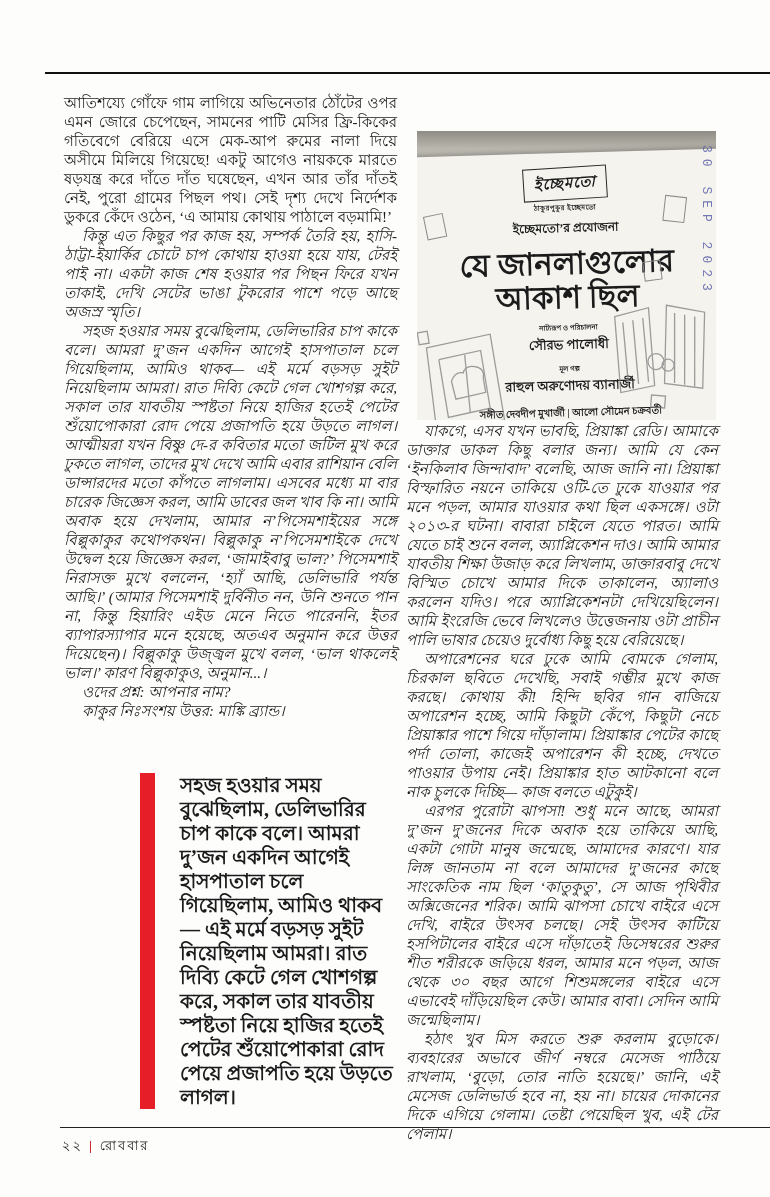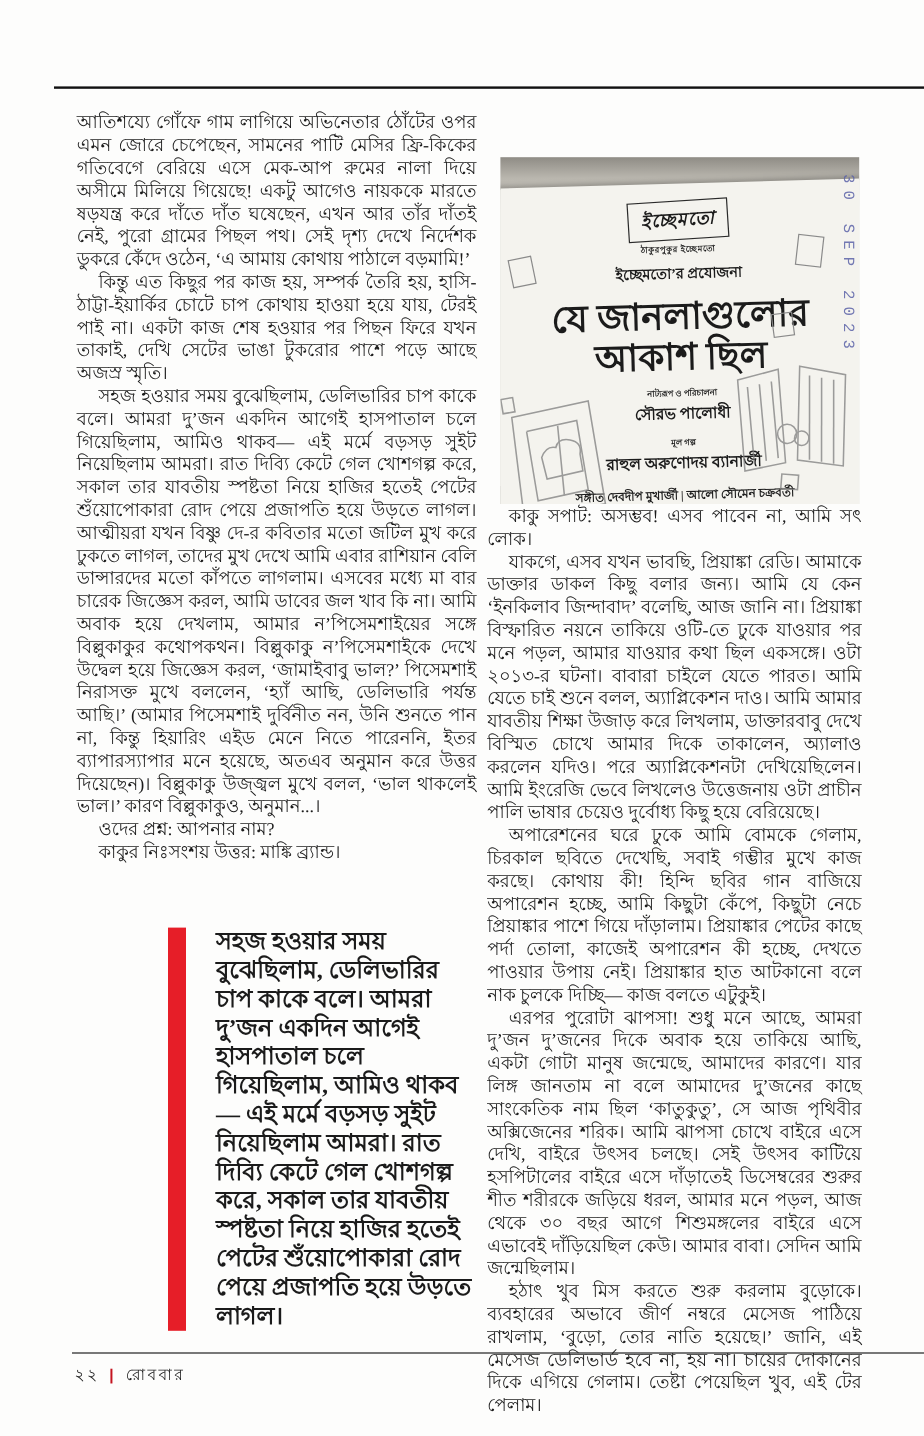--- a/index.html
+++ b/index.html
@@ -10,21 +10,21 @@
   }
   .rule{position:absolute;background:#111;}
   #top-rule{left:45px;top:72px;width:725px;height:2px;}
   #footer-rule{left:60px;top:1127px;width:710px;height:1px;background:#222;}
 
   
   .col{position:absolute;text-align:justify;font-size:15px;line-height:19px;}
   #left-col{left:64px;top:94px;width:333px;}
   #right-col{left:406px;top:422px;width:312px;}
   .col p{margin:0;}
-  .col p.indent{text-indent:18px;}
+  .col p.indent{text-indent:18px;font-style:italic;}
 
   
   #pull-quote{position:absolute;left:140px;top:773px;width:258px;display:flex;}
   #pq-bar{width:15px;background:#e61e28;flex:0 0 15px;}
   #pq-text{margin-left:25px;font-size:20px;line-height:24px;font-weight:bold;text-align:left;}
 
   
   #poster{position:absolute;left:417px;top:131px;width:299px;height:289px;
           background:linear-gradient(180deg,#8f8c85 0%,#b9b6ae 6%,#d8d5cd 16%,#dcd9d1 100%);
           overflow:hidden;}
@@ -43,21 +43,21 @@
   #poster-credit3{font-size:10px;font-weight:bold;margin-top:8px;}
   #poster-stamp{position:absolute;right:2px;top:14px;color:#5c63a8;
           font-family:"Liberation Mono","DejaVu Sans Mono",monospace;
           font-size:13px;letter-spacing:6px;writing-mode:vertical-rl;opacity:.85;}
   .sketch{position:absolute;opacity:.75;}
   #sketch-left{left:2px;bottom:2px;}
   #sketch-right{right:10px;bottom:20px;}
   .float-sq{position:absolute;border:1px solid #8a8a8a;background:transparent;}
 
   
-  #footer{position:absolute;left:62px;top:1136px;font-size:13px;letter-spacing:2px;font-family:Liberation Mono, monospace;}
+  #footer{position:absolute;left:62px;top:1136px;font-size:13px;letter-spacing:2px;}
   #footer .sep{color:#c41420;padding:0 6px;font-weight:bold;}
 </style>
 </head>
 <body>
 
 <div class="rule" id="top-rule"></div>
 
 <div class="col" id="left-col">
   <p>আতিশয্যে গোঁফে গাম লাগিয়ে অভিনেতার ঠোঁটের ওপর এমন জোরে চেপেছেন, সামনের পাটি মেসির ফ্রি-কিকের গতিবেগে বেরিয়ে এসে মেক-আপ রুমের নালা দিয়ে অসীমে মিলিয়ে গিয়েছে! একটু আগেও নায়ককে মারতে ষড়যন্ত্র করে দাঁতে দাঁত ঘষেছেন, এখন আর তাঁর দাঁতই নেই, পুরো গ্রামের পিছল পথ। সেই দৃশ্য দেখে নির্দেশক ডুকরে কেঁদে ওঠেন, ‘এ আমায় কোথায় পাঠালে বড়মামি!’</p>
   <p class="indent">কিন্তু এত কিছুর পর কাজ হয়, সম্পর্ক তৈরি হয়, হাসি-ঠাট্টা-ইয়ার্কির চোটে চাপ কোথায় হাওয়া হয়ে যায়, টেরই পাই না। একটা কাজ শেষ হওয়ার পর পিছন ফিরে যখন তাকাই, দেখি সেটের ভাঙা টুকরোর পাশে পড়ে আছে অজস্র স্মৃতি।</p>
@@ -121,21 +121,20 @@
       <div class="float-sq" style="left:14px;top:58px;width:18px;height:22px;transform:rotate(-10deg);"></div>
       <div class="float-sq" style="right:34px;top:46px;width:20px;height:24px;transform:rotate(8deg);"></div>
       <div class="float-sq" style="right:60px;top:110px;width:16px;height:18px;transform:rotate(-6deg);"></div>
     </div>
   </div>
 
   <div id="poster-stamp">30 SEP 2023</div>
 </div>
 
 <div class="col" id="right-col">
-  <p class="indent">কাকু সপাট: অসম্ভব! এসব পাবেন না, আমি সৎ লোক।</p>
   <p class="indent">যাকগে, এসব যখন ভাবছি, প্রিয়াঙ্কা রেডি। আমাকে ডাক্তার ডাকল কিছু বলার জন্য। আমি যে কেন ‘ইনকিলাব জিন্দাবাদ’ বলেছি, আজ জানি না। প্রিয়াঙ্কা বিস্ফারিত নয়নে তাকিয়ে ওটি-তে ঢুকে যাওয়ার পর মনে পড়ল, আমার যাওয়ার কথা ছিল একসঙ্গে। ওটা ২০১৩-র ঘটনা। বাবারা চাইলে যেতে পারত। আমি যেতে চাই শুনে বলল, অ্যাপ্লিকেশন দাও। আমি আমার যাবতীয় শিক্ষা উজাড় করে লিখলাম, ডাক্তারবাবু দেখে বিস্মিত চোখে আমার দিকে তাকালেন, অ্যালাও করলেন যদিও। পরে অ্যাপ্লিকেশনটা দেখিয়েছিলেন। আমি ইংরেজি ভেবে লিখলেও উত্তেজনায় ওটা প্রাচীন পালি ভাষার চেয়েও দুর্বোধ্য কিছু হয়ে বেরিয়েছে।</p>
   <p class="indent">অপারেশনের ঘরে ঢুকে আমি বোমকে গেলাম, চিরকাল ছবিতে দেখেছি, সবাই গম্ভীর মুখে কাজ করছে। কোথায় কী! হিন্দি ছবির গান বাজিয়ে অপারেশন হচ্ছে, আমি কিছুটা কেঁপে, কিছুটা নেচে প্রিয়াঙ্কার পাশে গিয়ে দাঁড়ালাম। প্রিয়াঙ্কার পেটের কাছে পর্দা তোলা, কাজেই অপারেশন কী হচ্ছে, দেখতে পাওয়ার উপায় নেই। প্রিয়াঙ্কার হাত আটকানো বলে নাক চুলকে দিচ্ছি— কাজ বলতে এটুকুই।</p>
   <p class="indent">এরপর পুরোটা ঝাপসা! শুধু মনে আছে, আমরা দু’জন দু’জনের দিকে অবাক হয়ে তাকিয়ে আছি, একটা গোটা মানুষ জন্মেছে, আমাদের কারণে। যার লিঙ্গ জানতাম না বলে আমাদের দু’জনের কাছে সাংকেতিক নাম ছিল ‘কাতুকুতু’, সে আজ পৃথিবীর অক্সিজেনের শরিক। আমি ঝাপসা চোখে বাইরে এসে দেখি, বাইরে উৎসব চলছে। সেই উৎসব কাটিয়ে হসপিটালের বাইরে এসে দাঁড়াতেই ডিসেম্বরের শুরুর শীত শরীরকে জড়িয়ে ধরল, আমার মনে পড়ল, আজ থেকে ৩০ বছর আগে শিশুমঙ্গলের বাইরে এসে এভাবেই দাঁড়িয়েছিল কেউ। আমার বাবা। সেদিন আমি জন্মেছিলাম।</p>
   <p class="indent">হঠাৎ খুব মিস করতে শুরু করলাম বুড়োকে। ব্যবহারের অভাবে জীর্ণ নম্বরে মেসেজ পাঠিয়ে রাখলাম, ‘বুড়ো, তোর নাতি হয়েছে।’ জানি, এই মেসেজ ডেলিভার্ড হবে না, হয় না। চায়ের দোকানের দিকে এগিয়ে গেলাম। তেষ্টা পেয়েছিল খুব, এই টের পেলাম।</p>
 </div>
 
 <div class="rule" id="footer-rule"></div>
 <div id="footer">
   <span>২২</span><span class="sep">|</span><span>রোববার</span>
 </div>

